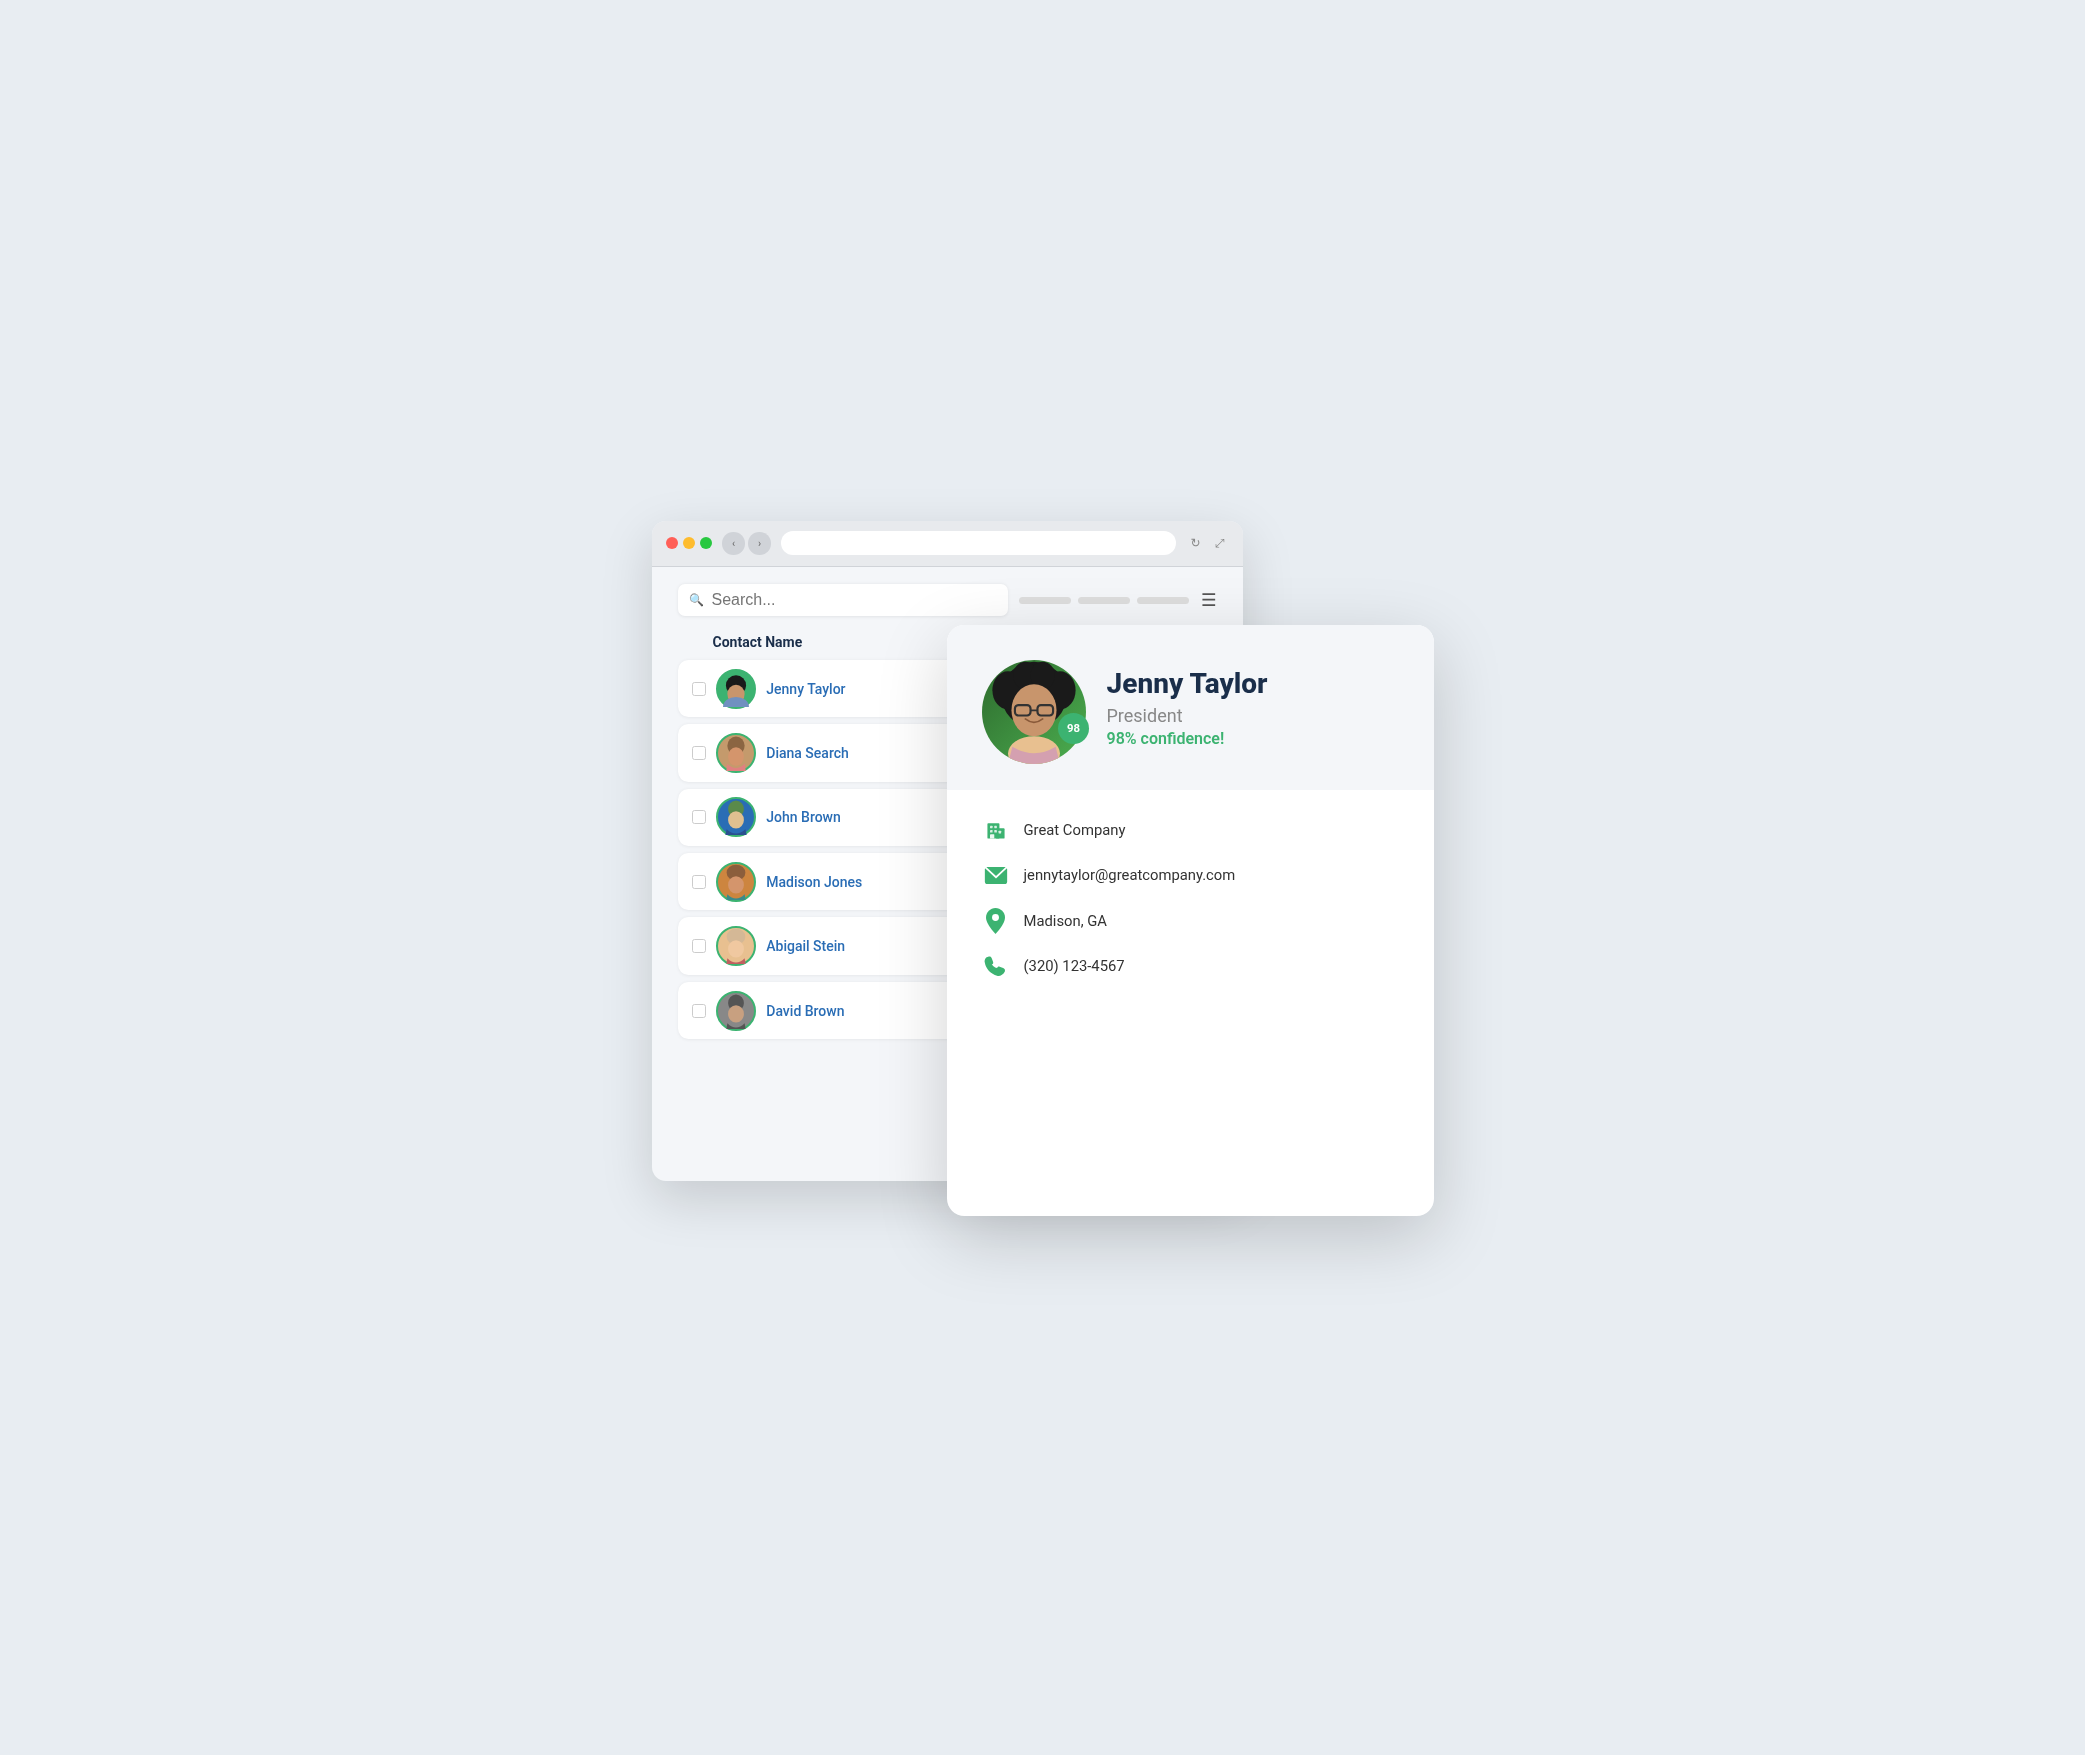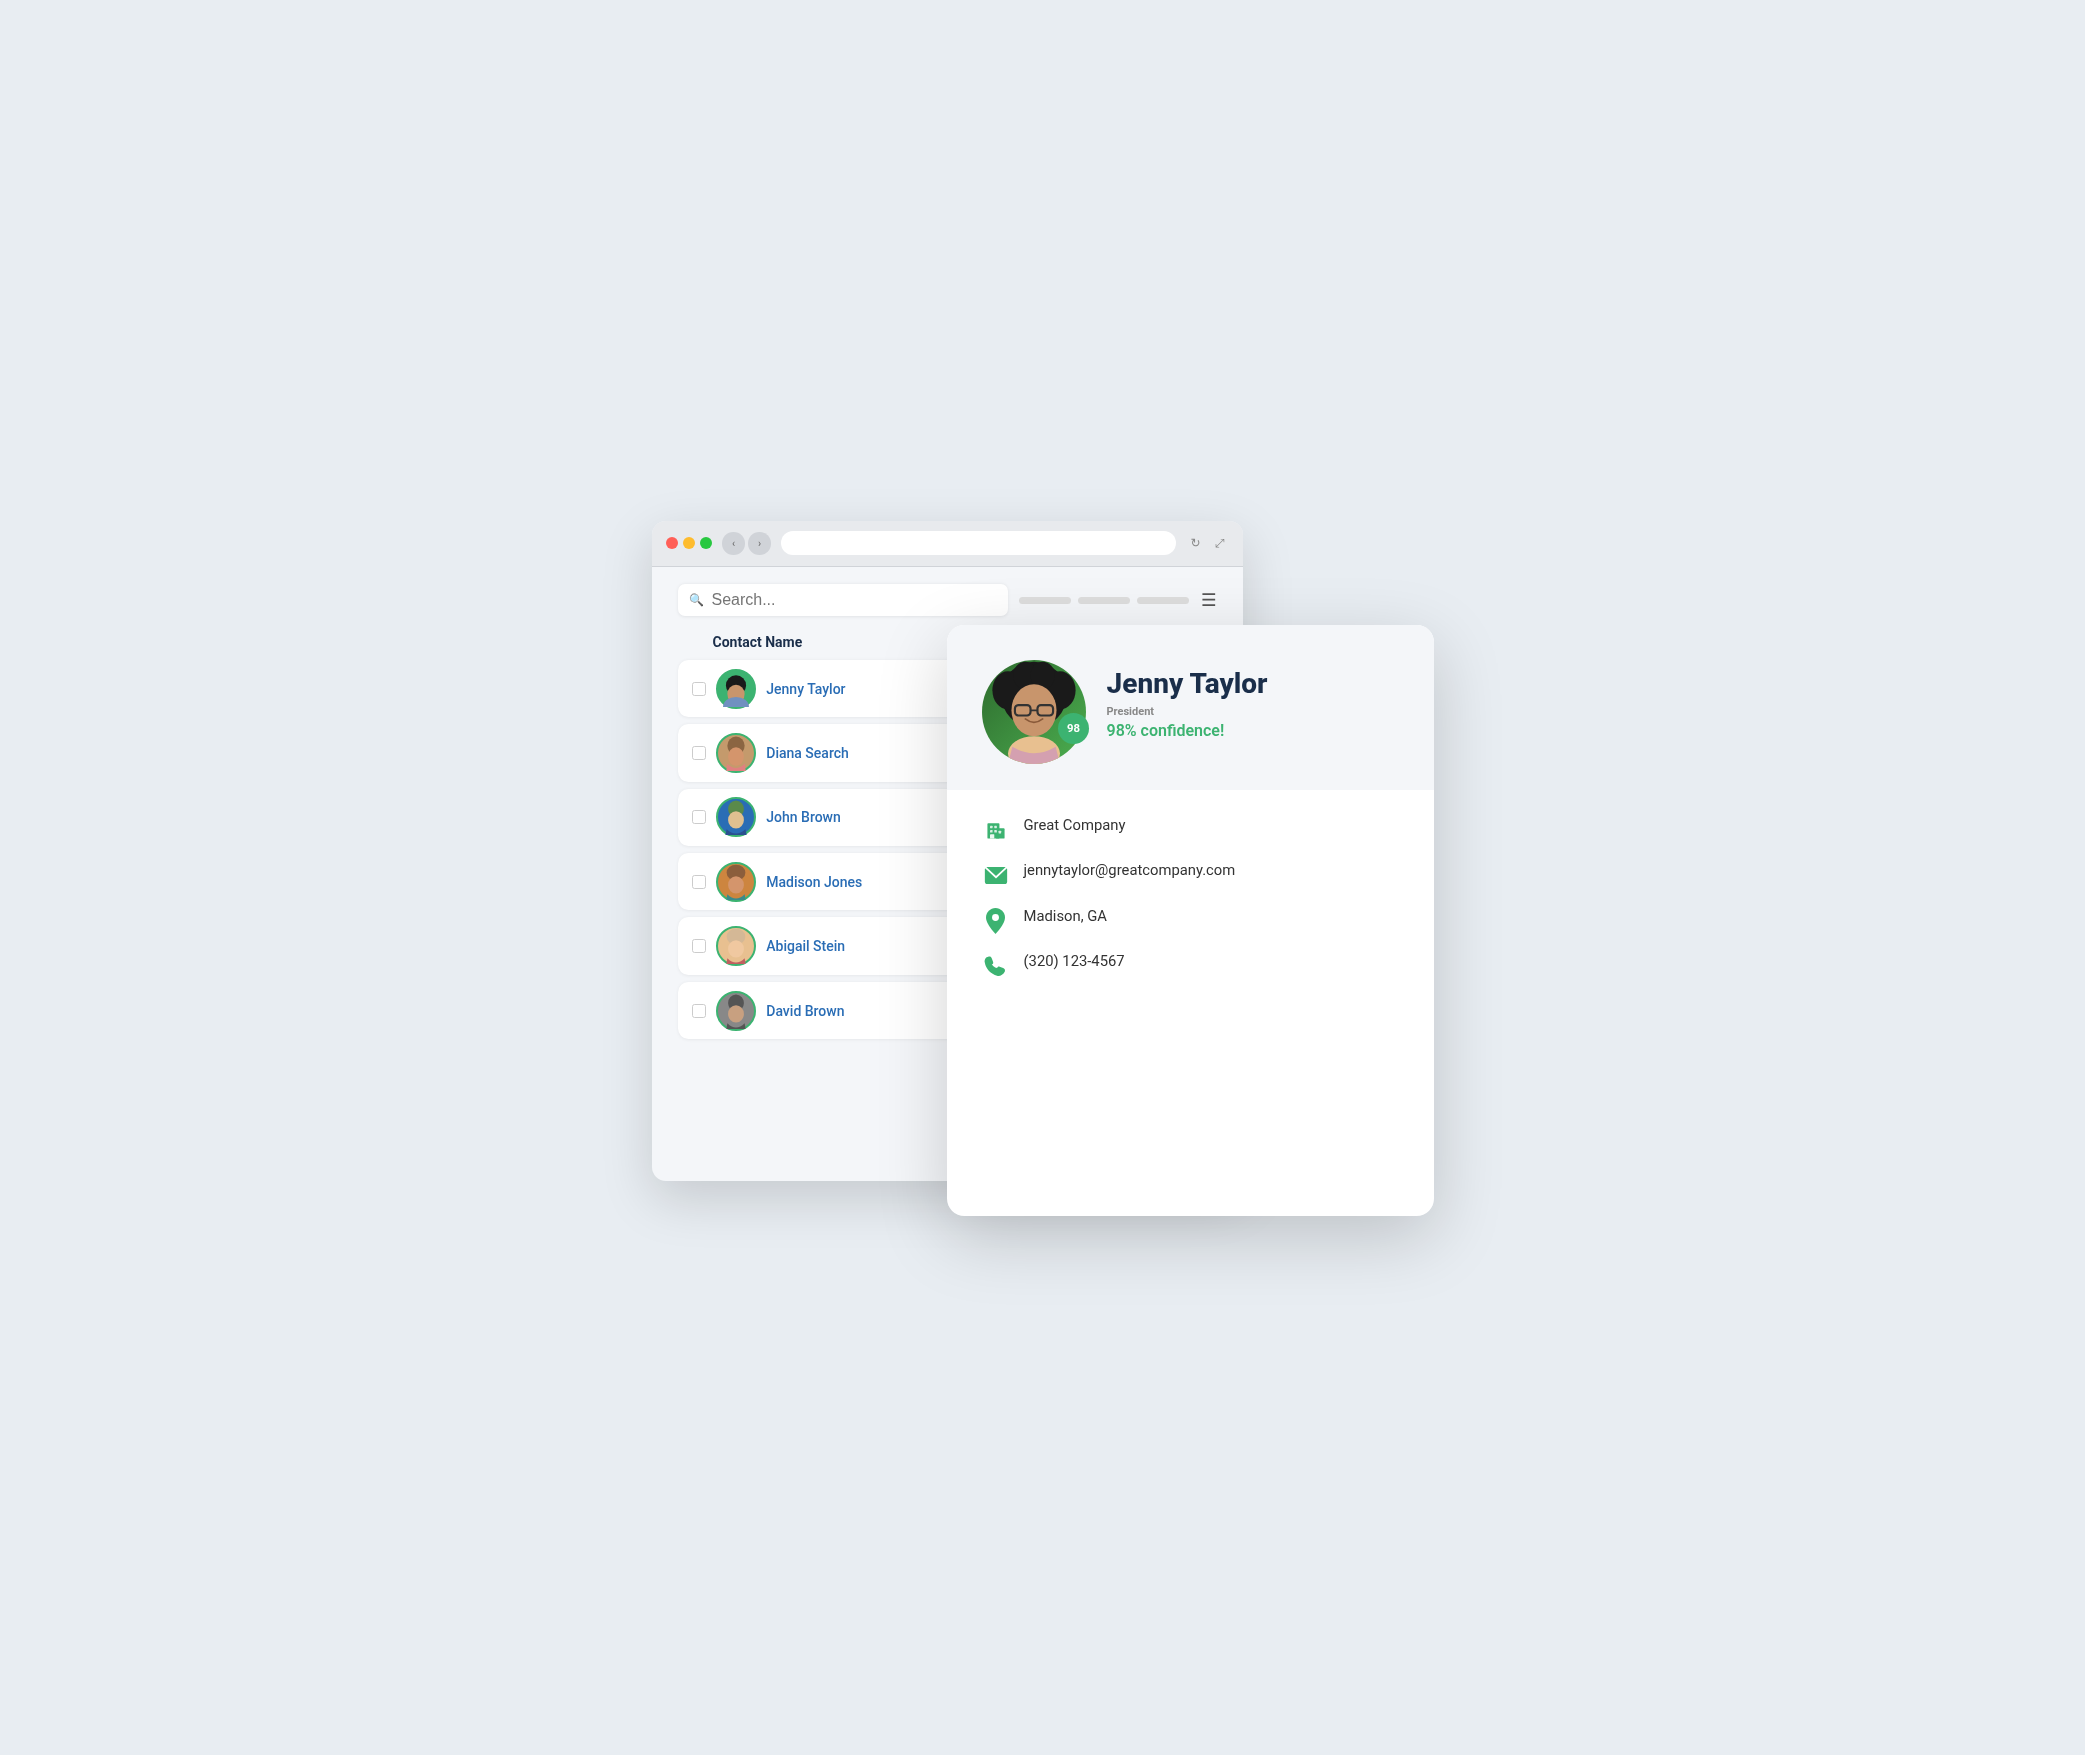--- a/index.html
+++ b/index.html
@@ -271,42 +271,41 @@
 
     .detail-name {
       font-size: 28px;
       font-weight: 800;
       color: #1a2e4a;
       line-height: 1.1;
       margin-bottom: 5.2px;
     }
 
     .detail-title {
-      font-size: 11px;
+      font-size: 18px;
       color: #888;
       margin-bottom: 3.5px;
-      font-weight: bold;
     }
 
     .detail-confidence {
       font-size: 16px;
       color: #3cb371;
       font-weight: 600;
     }
 
     .detail-card-body {
       padding: 26px 35px;
       display: flex;
       flex-direction: column;
       gap: 17.4px;
     }
 
     .detail-field {
       display: flex;
-      align-items: flex-start;
+      align-items: center;
       gap: 14px;
     }
 
     .field-icon {
       width: 28px;
       height: 28px;
       display: flex;
       align-items: center;
       justify-content: center;
       font-size: 19px;

